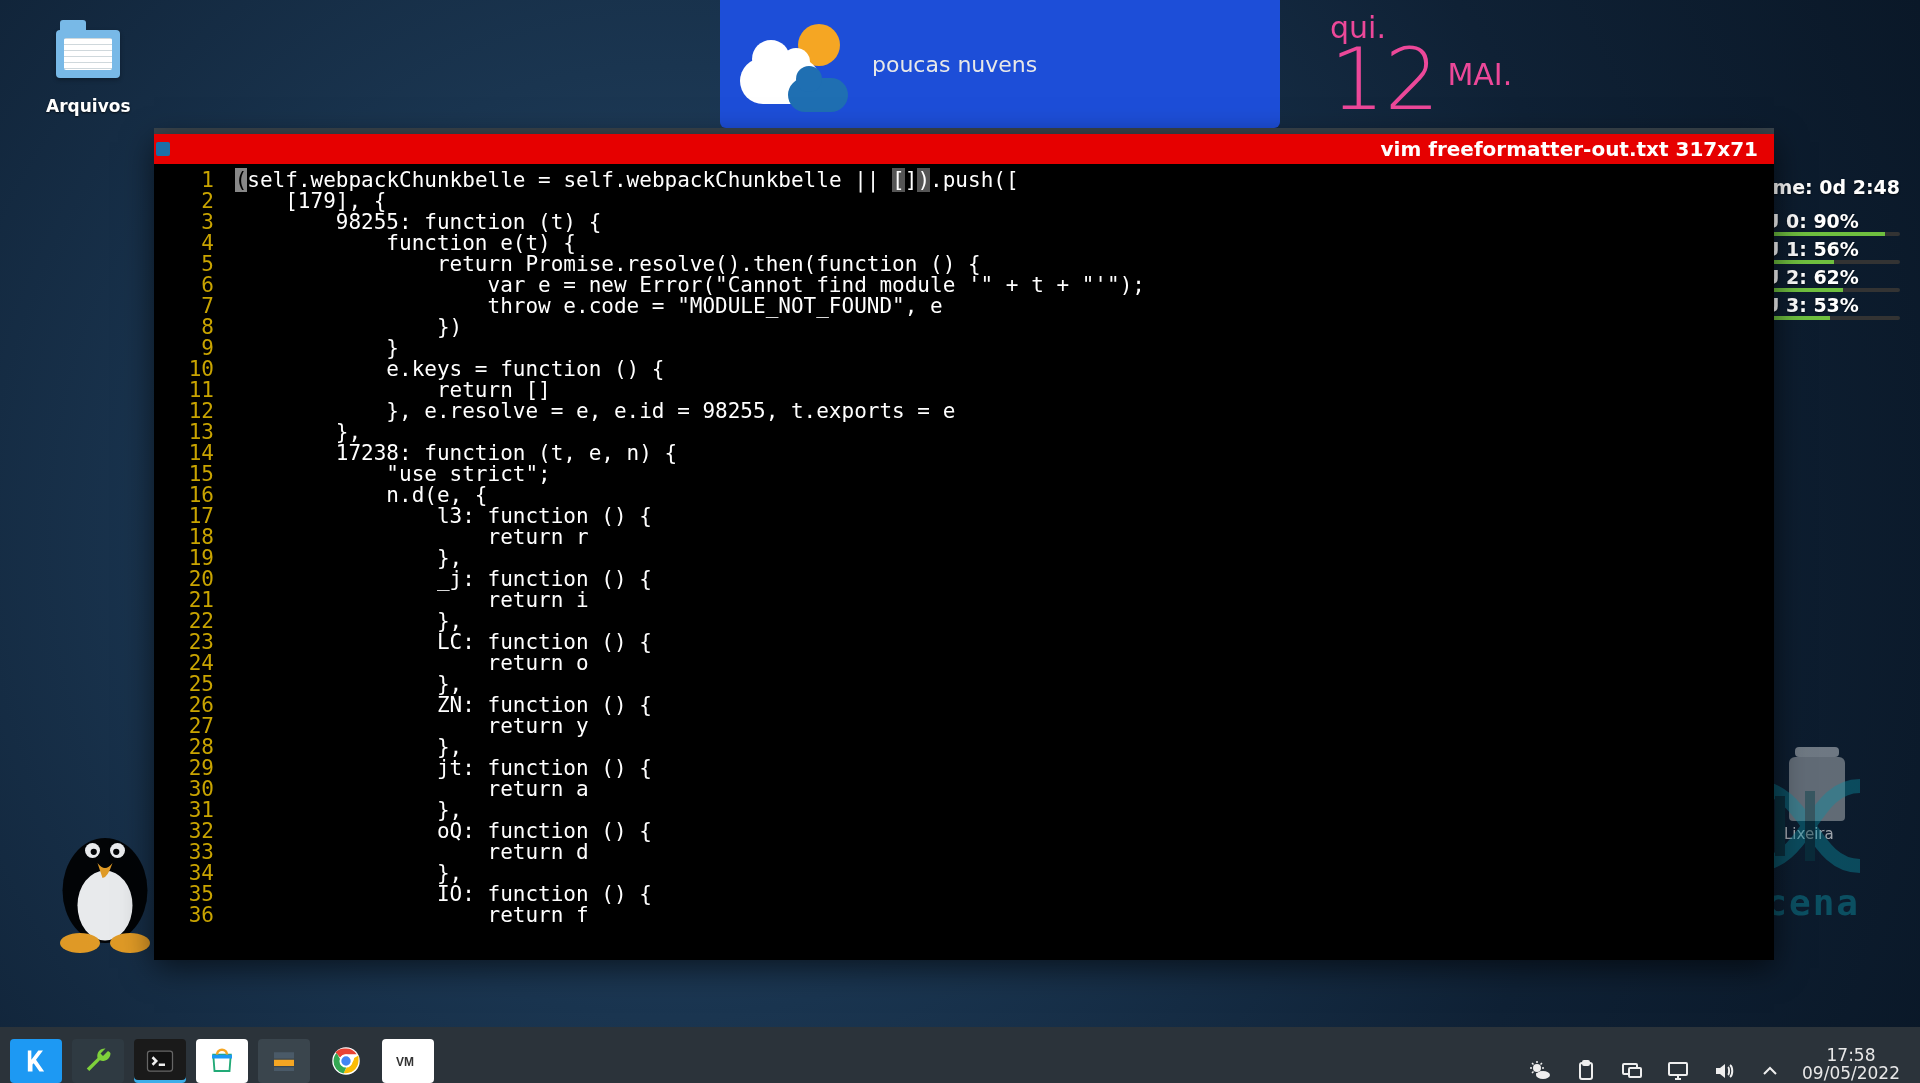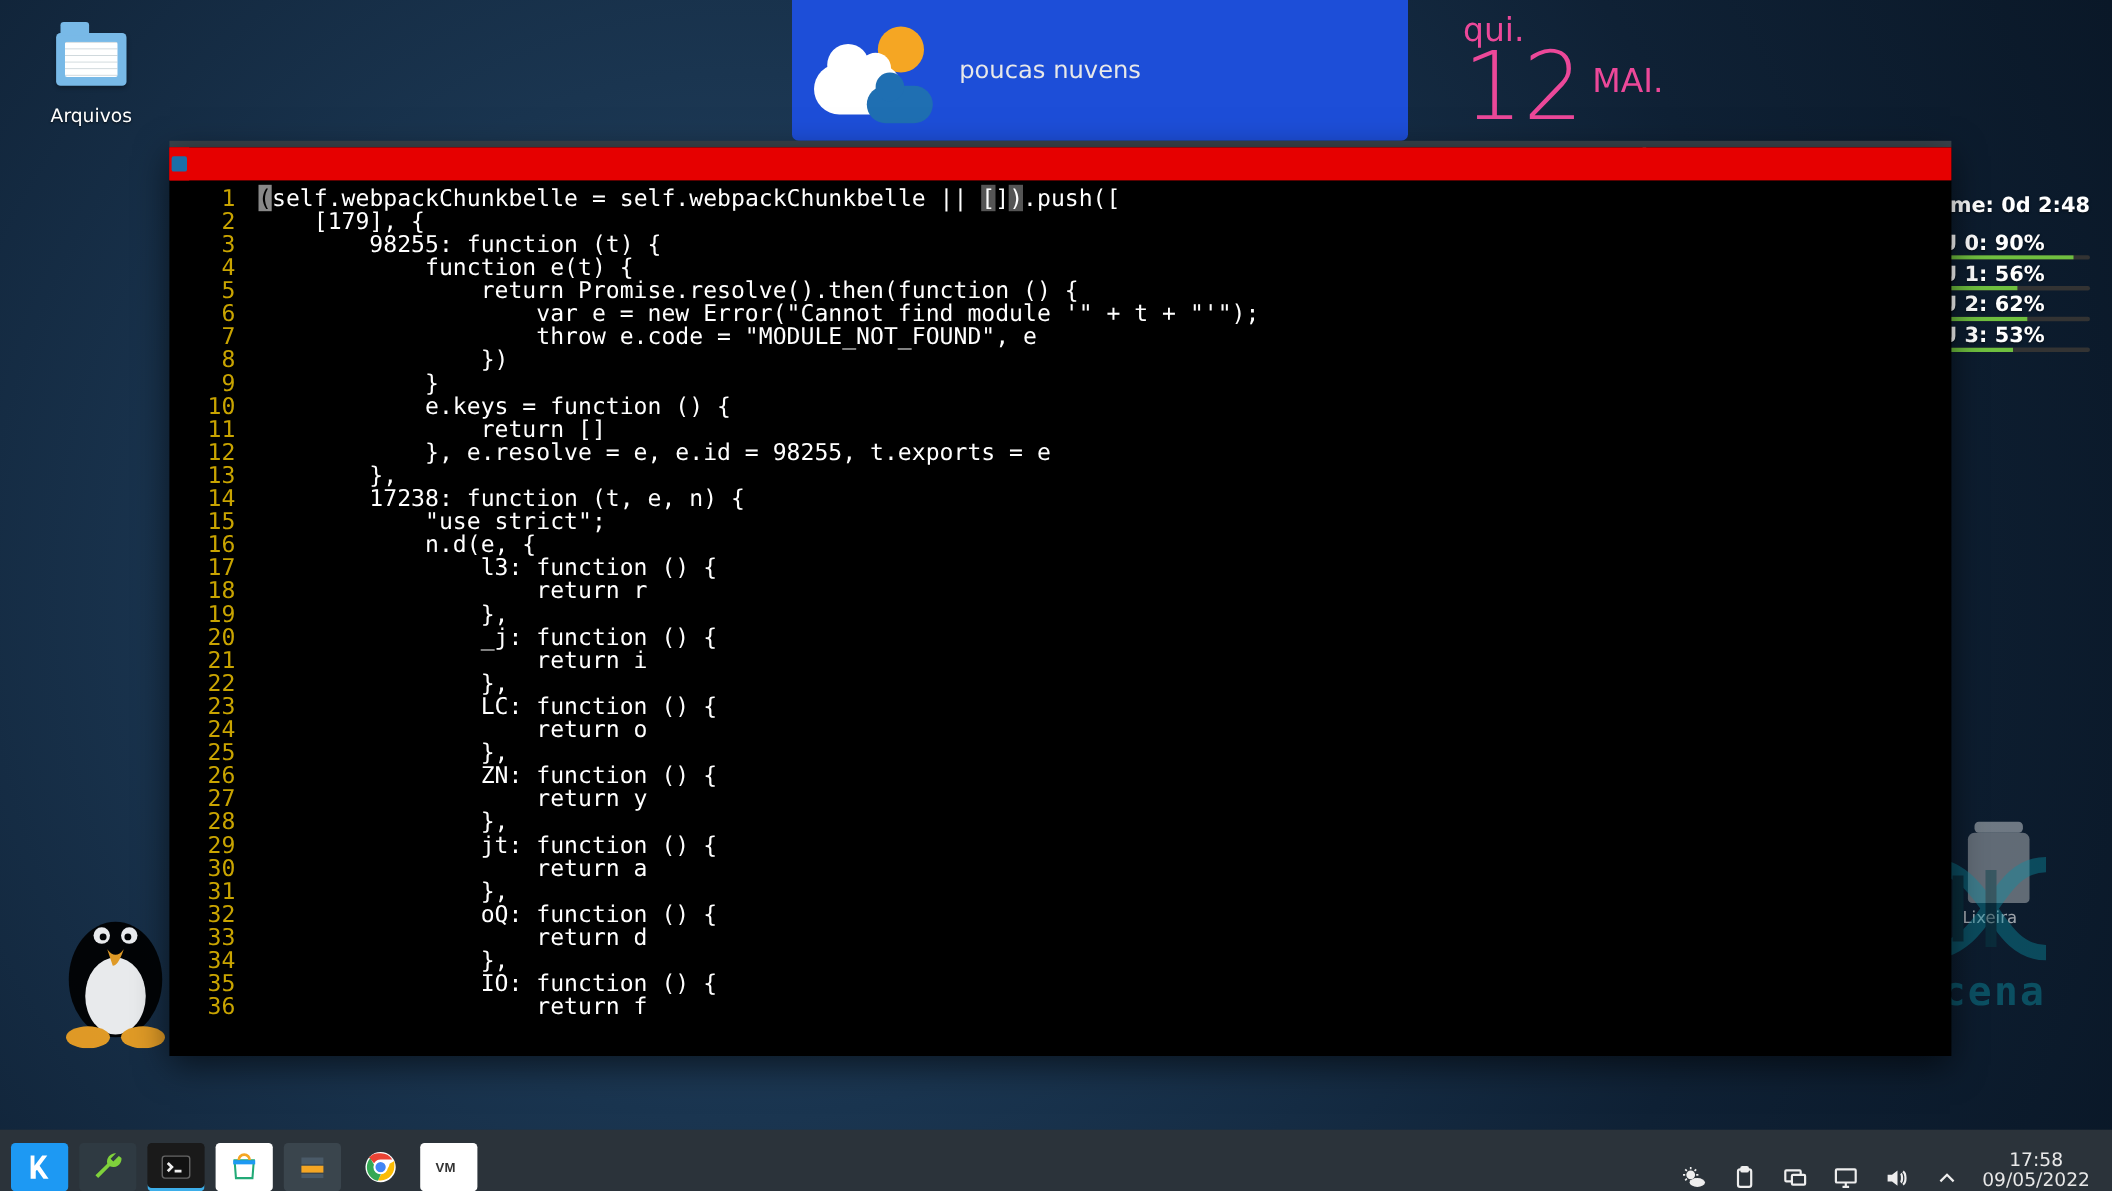--- a/index.html
+++ b/index.html
@@ -4,21 +4,21 @@
 <style>
   * { margin: 0; padding: 0; box-sizing: border-box; }
   html, body { width: 1920px; height: 1083px; overflow: hidden; font-family: "DejaVu Sans", "Liberation Sans", sans-serif; }
   body {
     background: radial-gradient(circle at 35% 50%, #2a4a6b 0%, #1a3550 35%, #0f2135 70%, #0a1828 100%);
     position: relative;
     color: #e8e8e8;
   }
 
   
-  .desktop-icon { position: absolute; text-align: left; cursor: pointer; }
+  .desktop-icon { position: absolute; text-align: left; cursor: pointer; font-weight: bold; }
   .desktop-icon .glyph { width: 72px; height: 72px; margin: 0 auto 6px; display:flex; align-items:center; justify-content:center; }
   .desktop-icon .label { color: #fff; font-size: 17px; text-shadow: 0 1px 2px rgba(0,0,0,.7); }
   .folder-shape {
     width: 64px; height: 48px; background:#78b9e7; border-radius:4px; position:relative;
     box-shadow: 0 2px 4px rgba(0,0,0,.3);
   }
   .folder-shape::before{content:"";position:absolute;top:-10px;left:4px;width:26px;height:12px;background:#78b9e7;border-radius:3px 3px 0 0;}
   .folder-shape::after{content:"";position:absolute;top:8px;left:8px;right:8px;bottom:8px;background:#fff;border-radius:2px;
     background-image:linear-gradient(#cfd8dc 1px,transparent 1px);background-size:100% 6px;}
 
@@ -192,20 +192,21 @@
     </g>
   </svg>
   <div class="txt">RLucena</div>
 </div>
 
 <div class="term-chrome"></div>
 <div class="term">
   <div class="tmux-bar">
     <div class="tag"></div>
       <div class="dot"></div>
+    <span>vim freeformatter-out.txt 317x71</span>
   </div>
   <div class="term-body">
     <div class="code" id="code-area"><div class="code-line"><span class="gutter">1</span> <span class="hl-cursor">(</span>self.webpackChunkbelle = self.webpackChunkbelle || <span class="hl-match">[</span>]<span class="hl-match">)</span>.push([</div><div class="code-line"><span class="gutter">2</span>     [179], {</div><div class="code-line"><span class="gutter">3</span>         98255: function (t) {</div><div class="code-line"><span class="gutter">4</span>             function e(t) {</div><div class="code-line"><span class="gutter">5</span>                 return Promise.resolve().then(function () {</div><div class="code-line"><span class="gutter">6</span>                     var e = new Error("Cannot find module '" + t + "'");</div><div class="code-line"><span class="gutter">7</span>                     throw e.code = "MODULE_NOT_FOUND", e</div><div class="code-line"><span class="gutter">8</span>                 })</div><div class="code-line"><span class="gutter">9</span>             }</div><div class="code-line"><span class="gutter">10</span>             e.keys = function () {</div><div class="code-line"><span class="gutter">11</span>                 return []</div><div class="code-line"><span class="gutter">12</span>             }, e.resolve = e, e.id = 98255, t.exports = e</div><div class="code-line"><span class="gutter">13</span>         },</div><div class="code-line"><span class="gutter">14</span>         17238: function (t, e, n) {</div><div class="code-line"><span class="gutter">15</span>             "use strict";</div><div class="code-line"><span class="gutter">16</span>             n.d(e, {</div><div class="code-line"><span class="gutter">17</span>                 l3: function () {</div><div class="code-line"><span class="gutter">18</span>                     return r</div><div class="code-line"><span class="gutter">19</span>                 },</div><div class="code-line"><span class="gutter">20</span>                 _j: function () {</div><div class="code-line"><span class="gutter">21</span>                     return i</div><div class="code-line"><span class="gutter">22</span>                 },</div><div class="code-line"><span class="gutter">23</span>                 LC: function () {</div><div class="code-line"><span class="gutter">24</span>                     return o</div><div class="code-line"><span class="gutter">25</span>                 },</div><div class="code-line"><span class="gutter">26</span>                 ZN: function () {</div><div class="code-line"><span class="gutter">27</span>                     return y</div><div class="code-line"><span class="gutter">28</span>                 },</div><div class="code-line"><span class="gutter">29</span>                 jt: function () {</div><div class="code-line"><span class="gutter">30</span>                     return a</div><div class="code-line"><span class="gutter">31</span>                 },</div><div class="code-line"><span class="gutter">32</span>                 oQ: function () {</div><div class="code-line"><span class="gutter">33</span>                     return d</div><div class="code-line"><span class="gutter">34</span>                 },</div><div class="code-line"><span class="gutter">35</span>                 IO: function () {</div><div class="code-line"><span class="gutter">36</span>                     return f</div></div>
   </div>
 </div>
 
 <div class="taskbar">
   <div class="kde">
     <svg viewBox="0 0 24 24">
         <path d="M5 3h3v8l6-8h4l-6 8 7 10h-4l-5-7-1 1v6H5z"></path>

